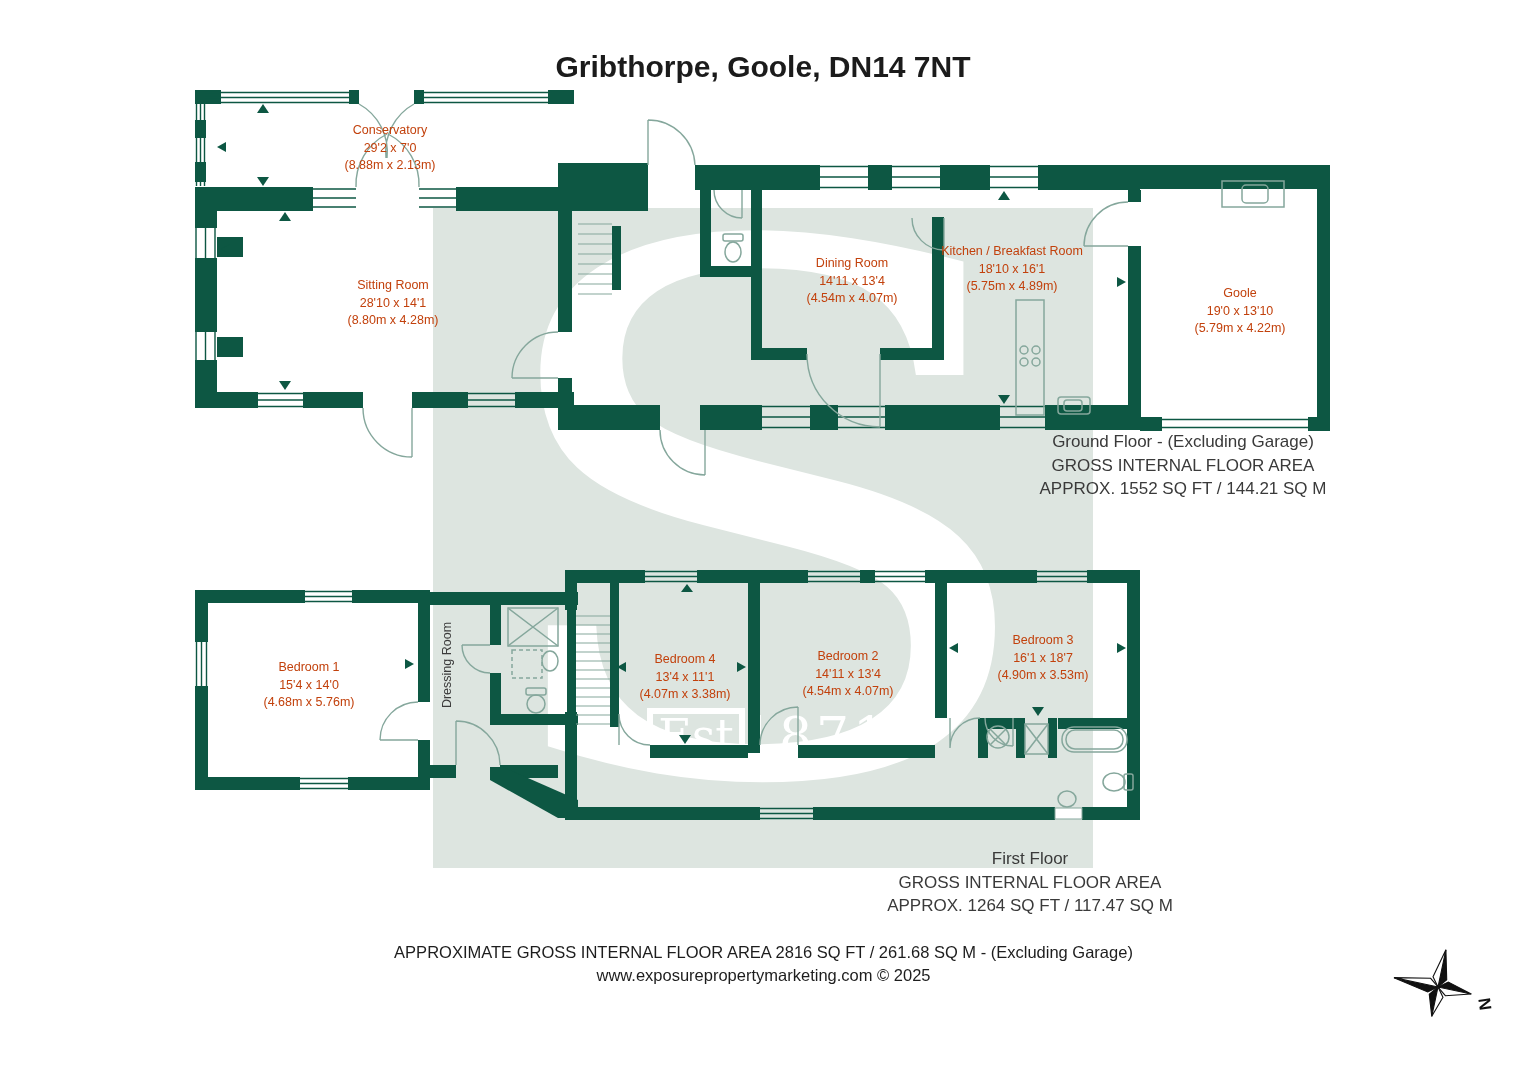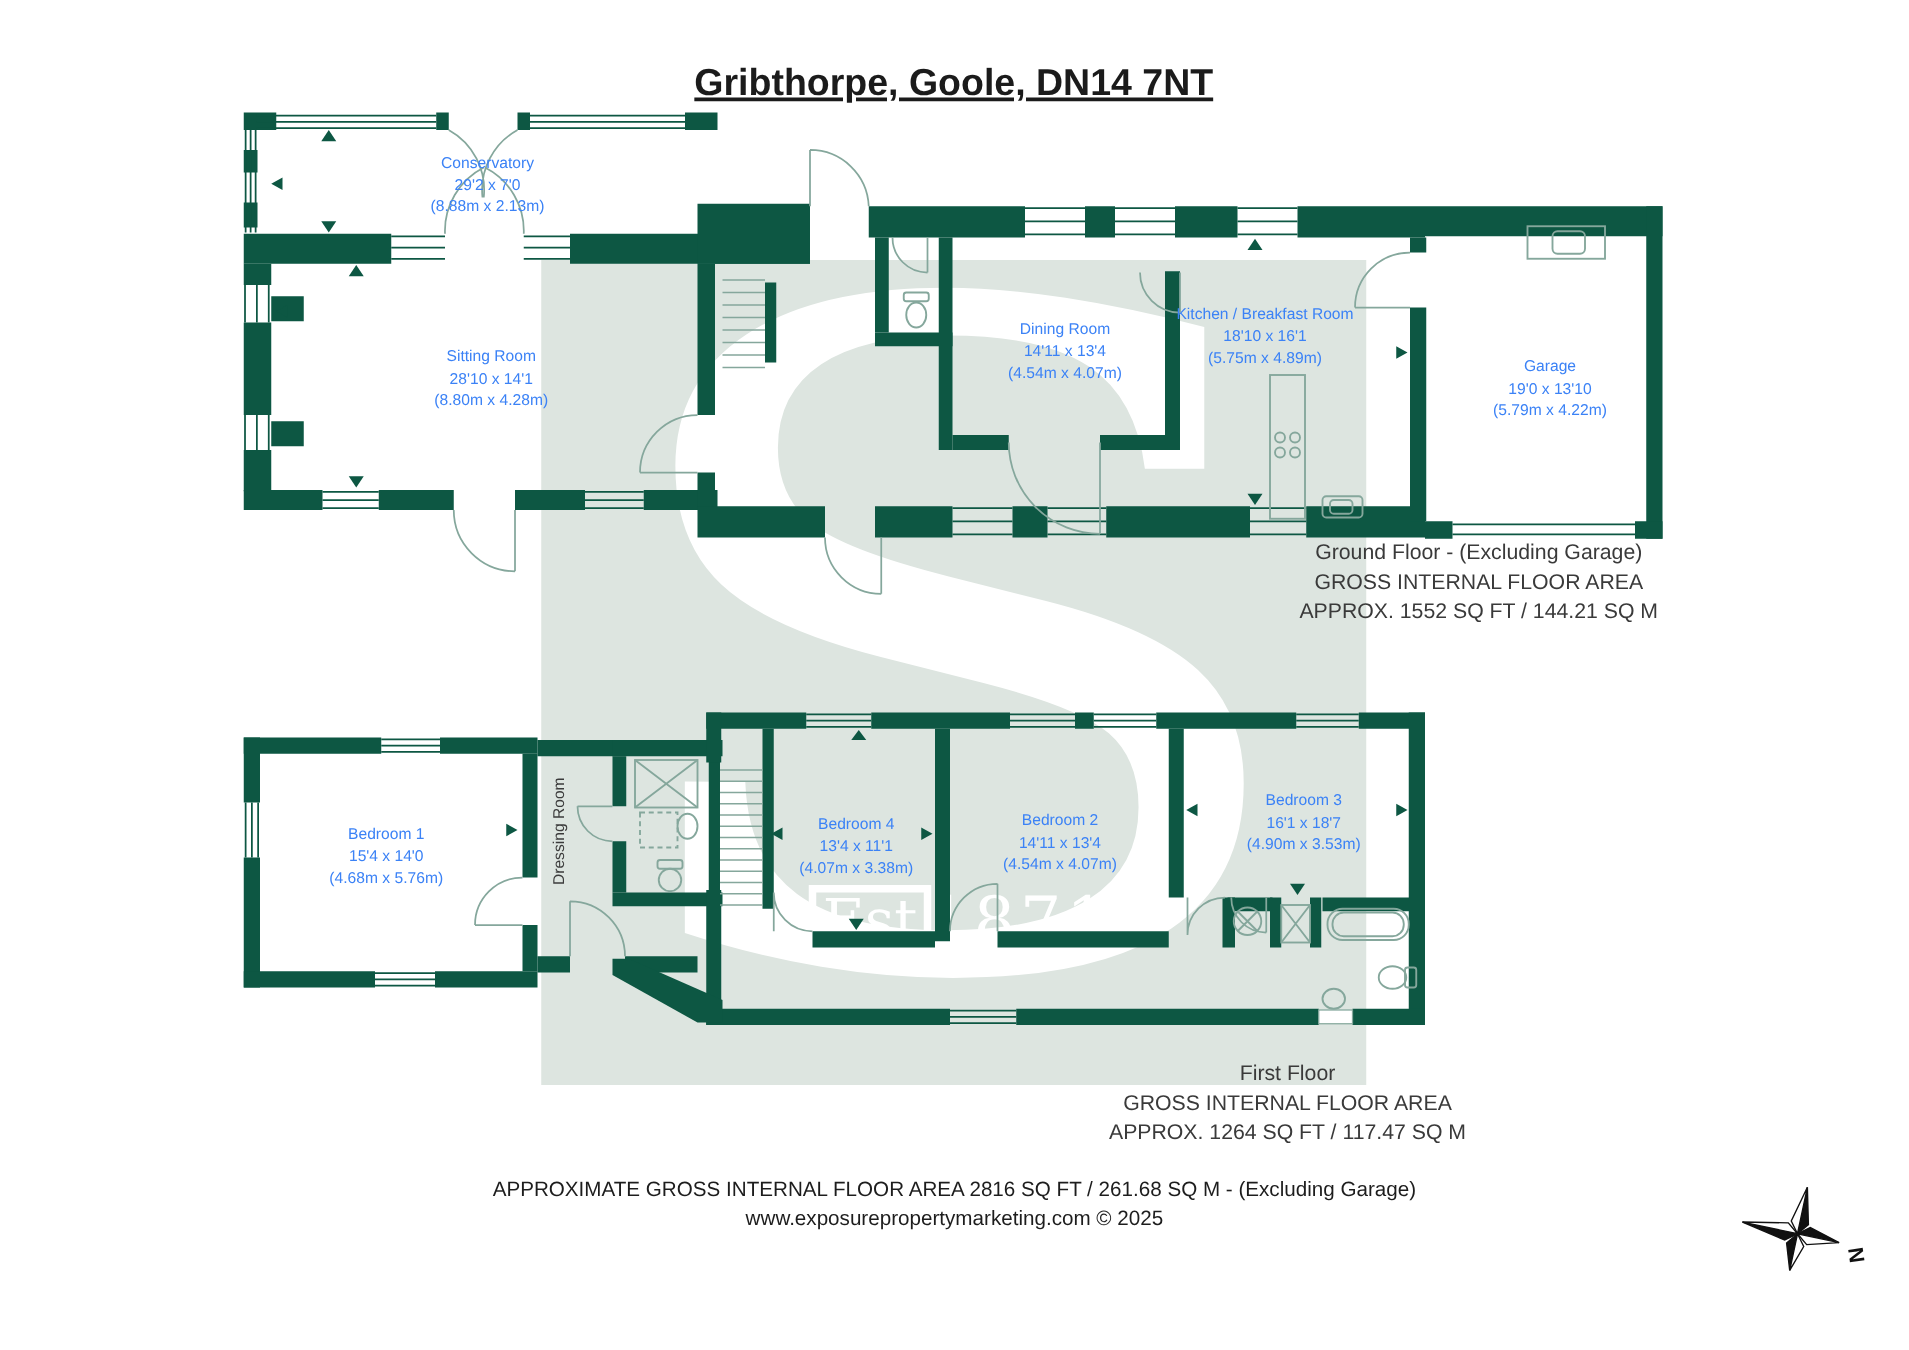--- a/index.html
+++ b/index.html
@@ -1,22 +1,22 @@
 <!DOCTYPE html>
 <html><head>
 <meta charset="utf-8">
 <style>
   html,body{margin:0;padding:0;background:#fff;}
   .canvas{position:relative;width:1527px;height:1080px;background:#fff;
           font-family:"Liberation Sans", sans-serif;overflow:hidden;}
   .plan-svg{position:absolute;left:0;top:0;}
   .title{position:absolute;left:763px;top:50px;transform:translateX(-50%);
-         font-size:30px;font-weight:600;color:#1b1b1b;white-space:nowrap;text-decoration:underline;}
+         font-size:30px;font-weight:600;color:#1b1b1b;white-space:nowrap;}
   .room-label{position:absolute;transform:translateX(-50%);text-align:center;
-         font-size:12.5px;line-height:17.5px;color:#3b82f6;white-space:nowrap;}
+         font-size:12.5px;line-height:17.5px;color:#c2410c;white-space:nowrap;}
   .vlabel{position:absolute;left:447px;top:665px;
          transform:translate(-50%,-50%) rotate(-90deg);
          font-size:12.5px;color:#3b3b3b;white-space:nowrap;}
   .caption{position:absolute;transform:translateX(-50%);text-align:center;
          font-size:17px;line-height:23.5px;color:#3a3a3a;white-space:nowrap;}
   .footer{position:absolute;left:0;right:0;top:941px;text-align:center;
          font-size:16.5px;line-height:23px;color:#1d1d1d;}
 </style>
 </head>
 <body>
@@ -246,21 +246,21 @@
   <div>Dining Room</div>
   <div>14'11 x 13'4</div>
   <div>(4.54m x 4.07m)</div>
 </div>
 <div class="room-label" style="left:1012px;top:243px">
   <div>Kitchen / Breakfast Room</div>
   <div>18'10 x 16'1</div>
   <div>(5.75m x 4.89m)</div>
 </div>
 <div class="room-label" style="left:1240px;top:285px">
-  <div>Garage</div>
+  <div>Goole</div>
   <div>19'0 x 13'10</div>
   <div>(5.79m x 4.22m)</div>
 </div>
 
 <div class="room-label" style="left:309px;top:659px">
   <div>Bedroom 1</div>
   <div>15'4 x 14'0</div>
   <div>(4.68m x 5.76m)</div>
 </div>
 <div class="vlabel">Dressing Room</div>

